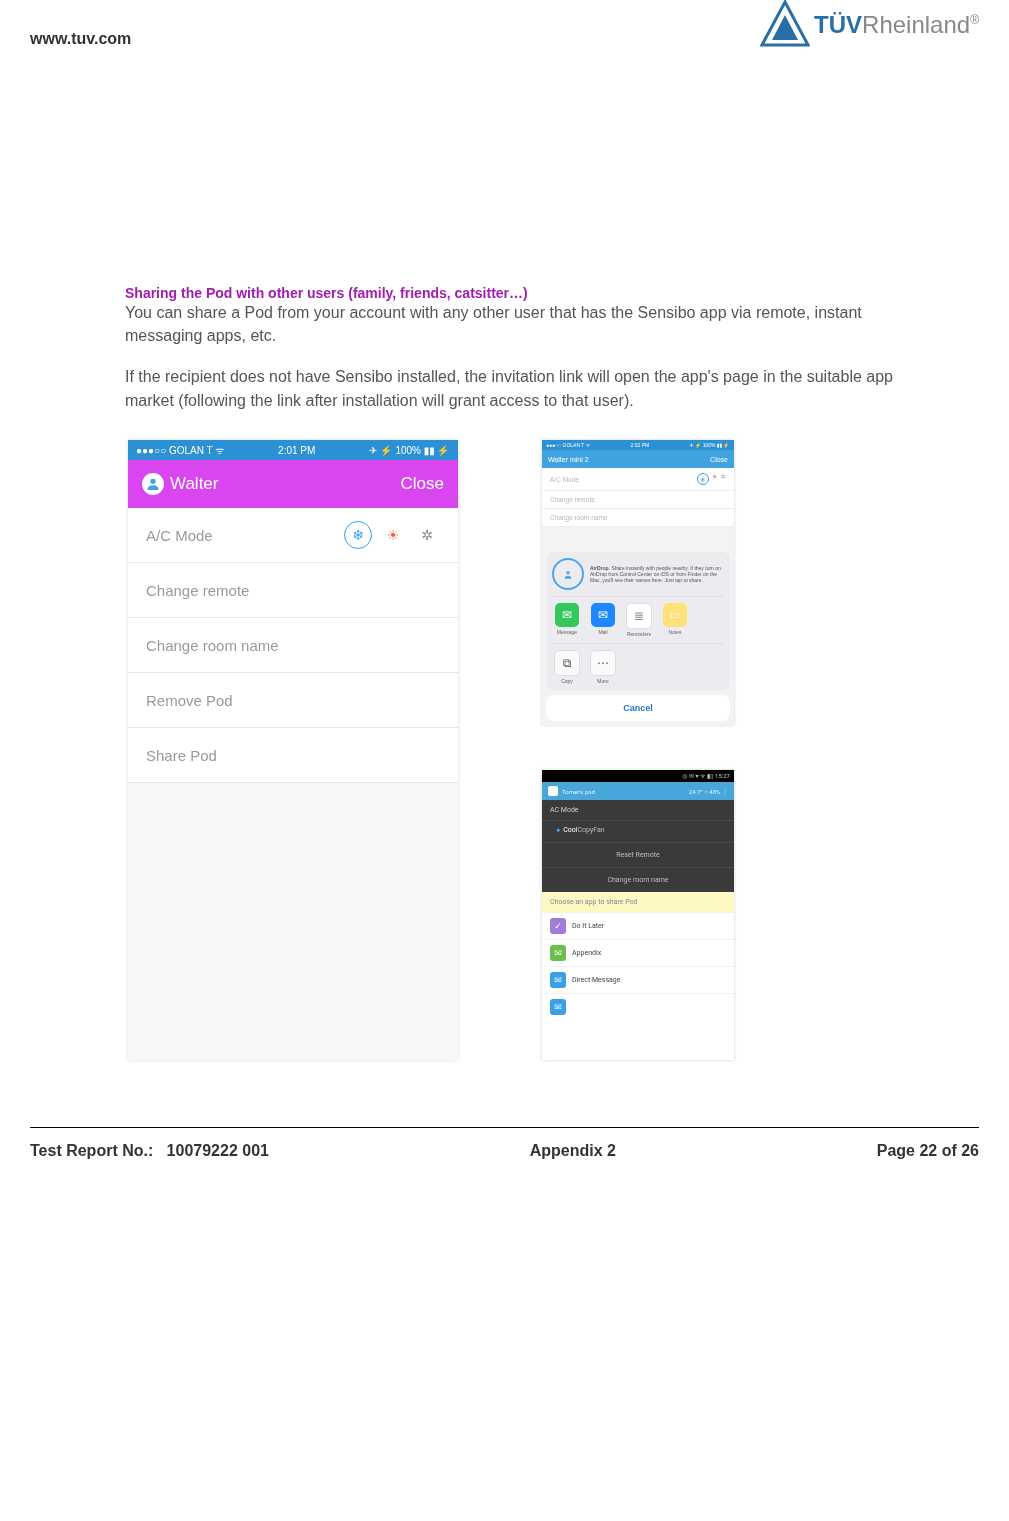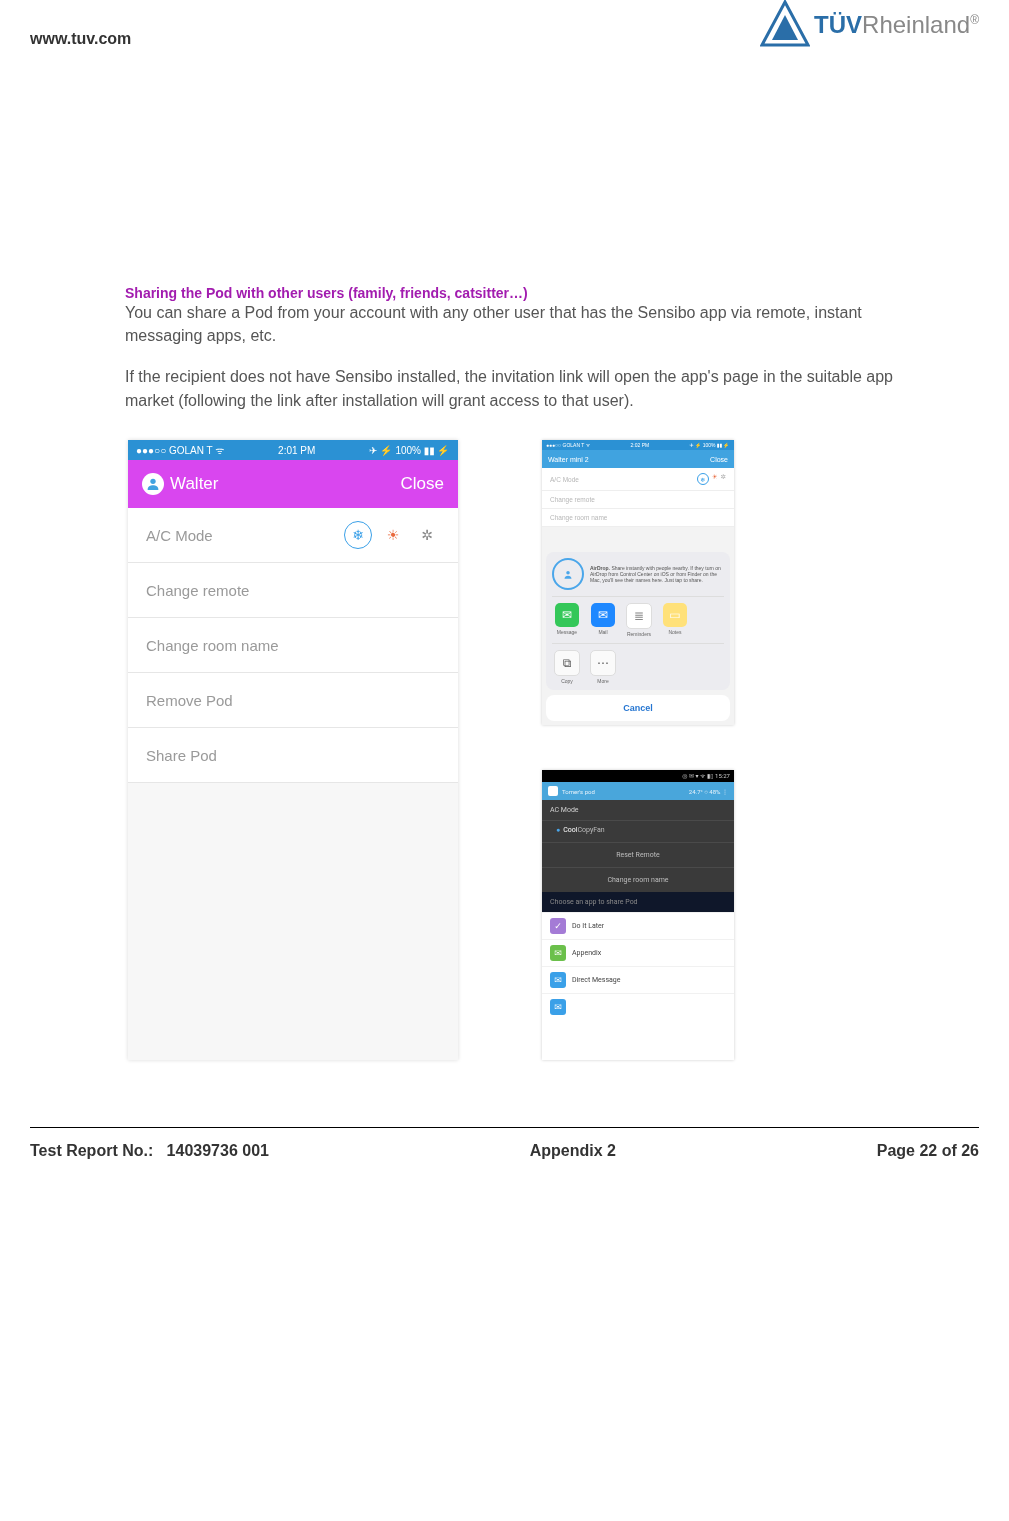--- a/index.html
+++ b/index.html
@@ -50,21 +50,21 @@
   .phone3{position:absolute;left:542px;top:770px;width:192px;height:290px;background:#fff;box-shadow:0 0 3px rgba(0,0,0,.2);font-size:7px;font-family:Roboto,Arial,sans-serif;overflow:hidden;}
   .p3-status{height:12px;background:#000;color:#ccc;font-size:6px;display:flex;align-items:center;justify-content:flex-end;padding:0 4px;gap:3px;}
   .p3-top{height:18px;background:#49a6db;color:#e6f2fb;display:flex;align-items:center;justify-content:space-between;padding:0 6px;font-size:6px;}
   .p3-top .left{display:flex;align-items:center;gap:4px;}
   .p3-dark{background:#3a3a3a;color:#cfcfcf;}
   .p3-ac{padding:6px 8px;font-size:7px;border-bottom:1px solid #4a4a4a;}
   .p3-modes{display:flex;padding:5px 14px 8px;font-size:7px;color:#bbb;border-bottom:1px solid #4a4a4a;}
   .p3-modes .sel{color:#fff;}
   .p3-modes .dot{color:#4aa6ea;margin-right:3px;}
   .p3-line{text-align:center;padding:8px 0;font-size:7px;color:#bdbdbd;border-bottom:1px solid #4a4a4a;}
-  .p3-choose{background:#0f172a;color:#888;padding:6px 8px;font-size:7px;}
+  .p3-choose{background:#fef9c3;color:#888;padding:6px 8px;font-size:7px;}
   .p3-option{display:flex;align-items:center;gap:6px;padding:5px 8px;background:#fff;border-top:1px solid #f1f1f1;}
   .p3-opt-icon{width:16px;height:16px;border-radius:3px;display:flex;align-items:center;justify-content:center;color:#fff;font-size:9px;}
   .p3-opt-label{font-size:7px;color:#444;}
 </style>
 </head>
 <body>
 
 <div class="page">
 
   <div class="hdr-url">www.tuv.com</div>
@@ -236,19 +236,19 @@
           <div class="p3-opt-icon" style="background: rgb(58, 160, 232);">✉</div>
           <div class="p3-opt-label"></div>
         </div>
       </div>
   </div>
 
   <div class="hr-bot"></div>
   <div class="footer">
     <span>
       <span>Test Report No.:</span>&nbsp;&nbsp;
-      <span>14039736 001</span>
+      <span>10079222 001</span>
     </span>
     <span>Appendix 2</span>
     <span>Page 22 of 26</span>
   </div>
 
 </div>
 
 </body></html>

